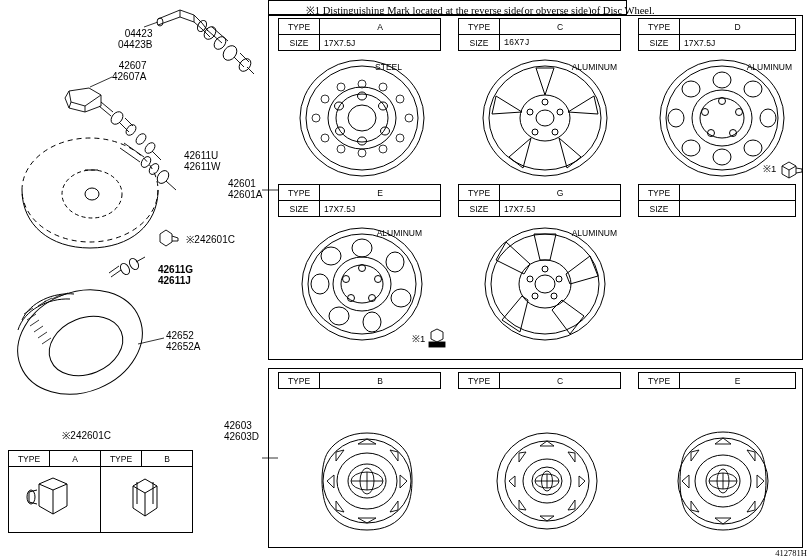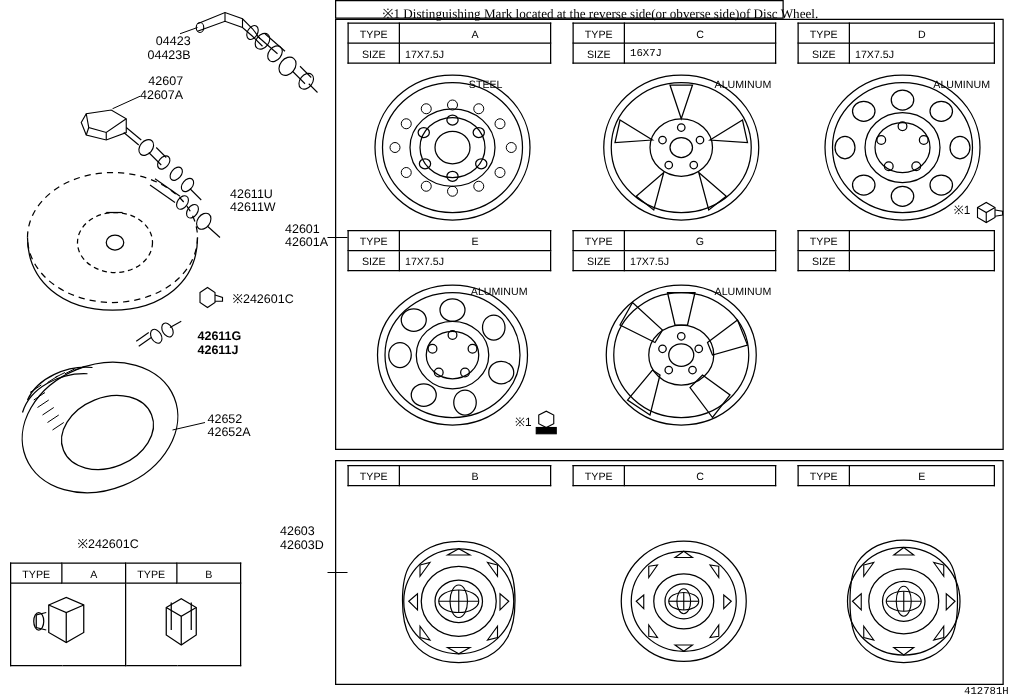--- a/index.html
+++ b/index.html
@@ -8,21 +8,21 @@
   .lbl{font-family:"Liberation Sans",sans-serif;font-size:10px;line-height:11px;white-space:nowrap;}
   .lbl2{font-family:"Liberation Sans",sans-serif;font-size:9.5px;line-height:11px;white-space:nowrap;}
   .note{font-family:"Liberation Serif",serif;font-size:10.5px;white-space:nowrap;}
   .box{border:1px solid #000;box-sizing:border-box;}
   svg{display:block;overflow:visible;}
   .ln{stroke:#000;fill:none;}
   table.grid{border-collapse:collapse;}
   table.grid td{border:1px solid #000;font-family:"Liberation Sans",sans-serif;font-size:8.5px;text-align:center;padding:0;height:15px;}
   .typehdr{width:40px;margin-left:32px;}
   .alum{font-family:"Liberation Sans",sans-serif;font-size:8.5px;text-align:right;padding-right:3px;}
-  #footer{position:absolute;right:4px;bottom:2px;font-family:Liberation Mono, monospace;font-size:8.5px;}
+  #footer{position:absolute;right:4px;bottom:2px;font-family:Liberation Serif, serif;font-size:8.5px;}
 </style>
 </head>
 <body>
 
 <div class="abs note" style="left:272px;top:3px;margin-left:34px;">
   <span>※1 Distinguishing Mark located at the reverse side(or obverse side)of Disc Wheel.</span>
 </div>
 <div class="abs box" style="left:268px;top:0px;width:359px;height:15px;"></div>
 
 <svg class="abs" style="left:150px;top:5px;" width="120" height="80">

